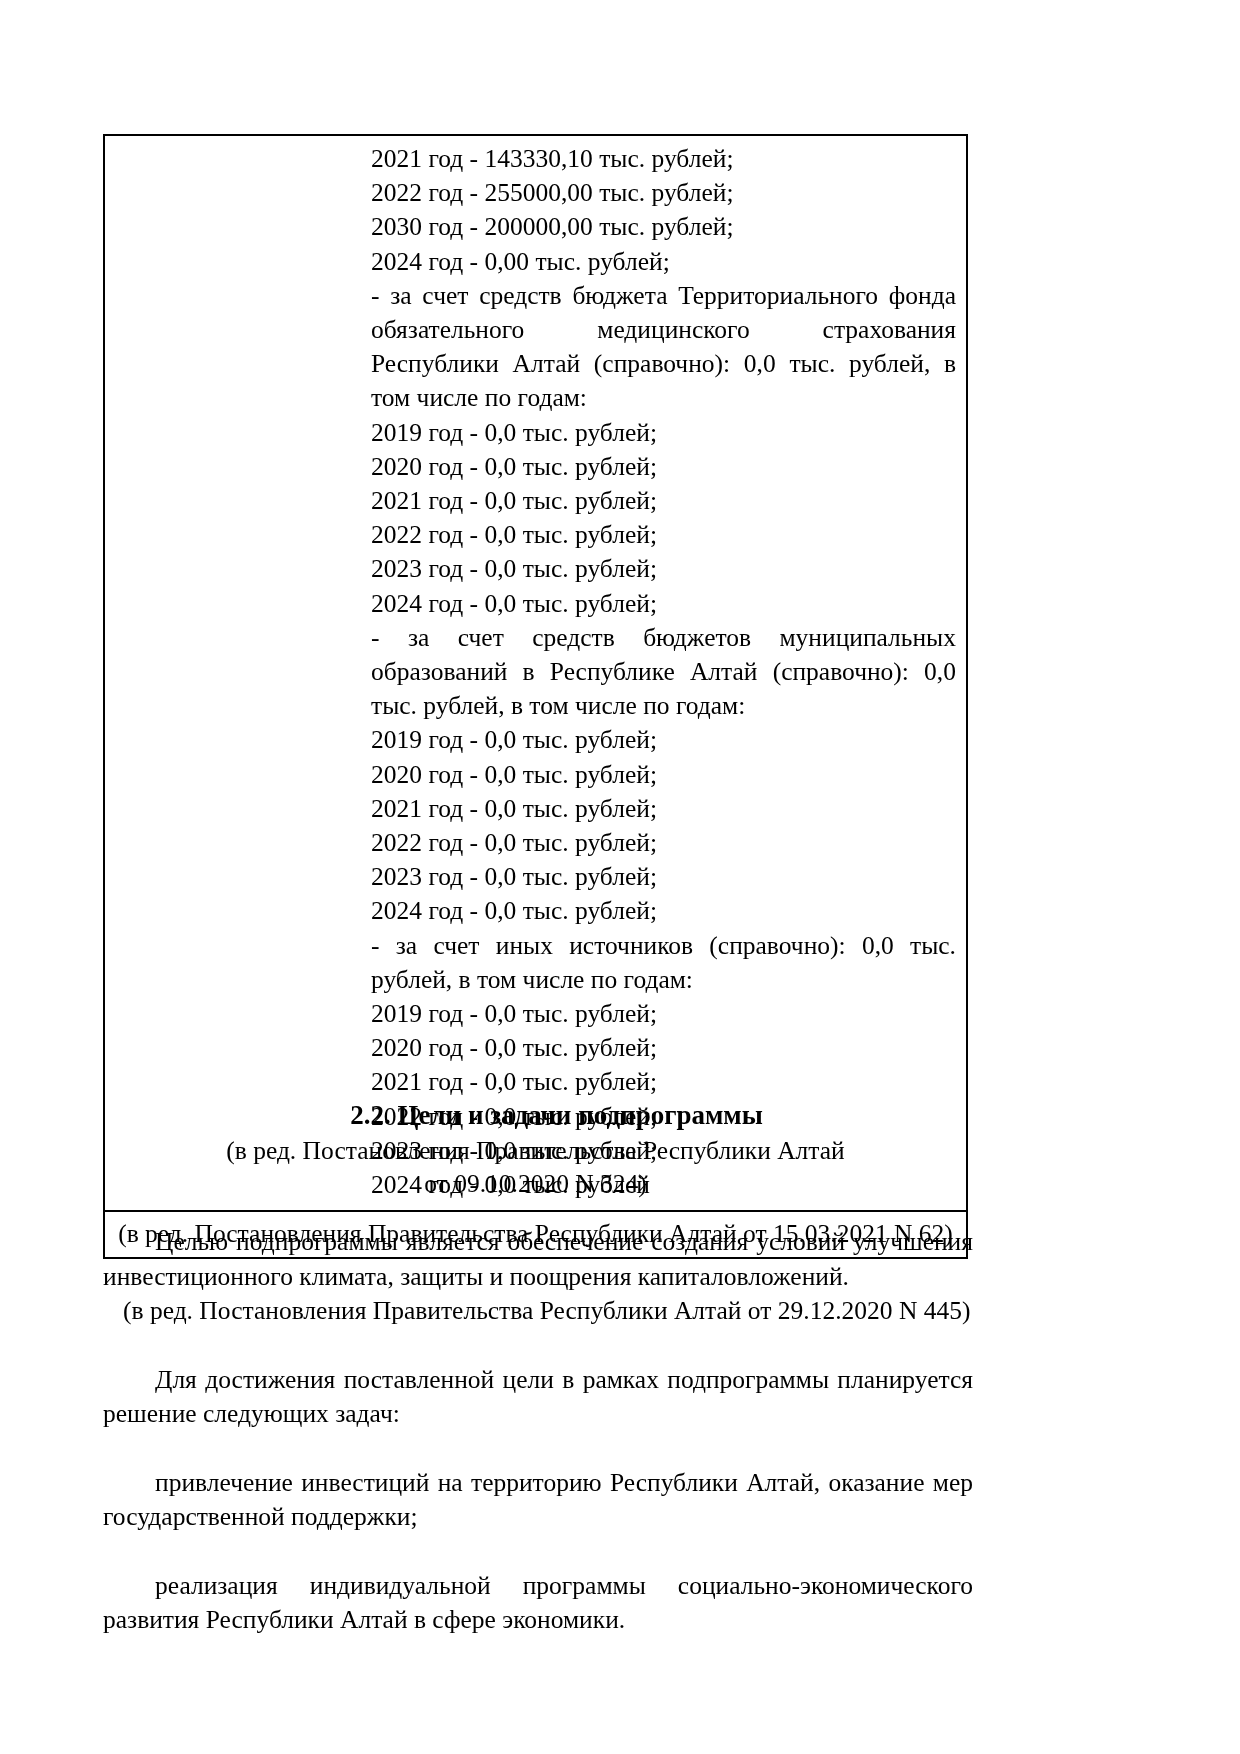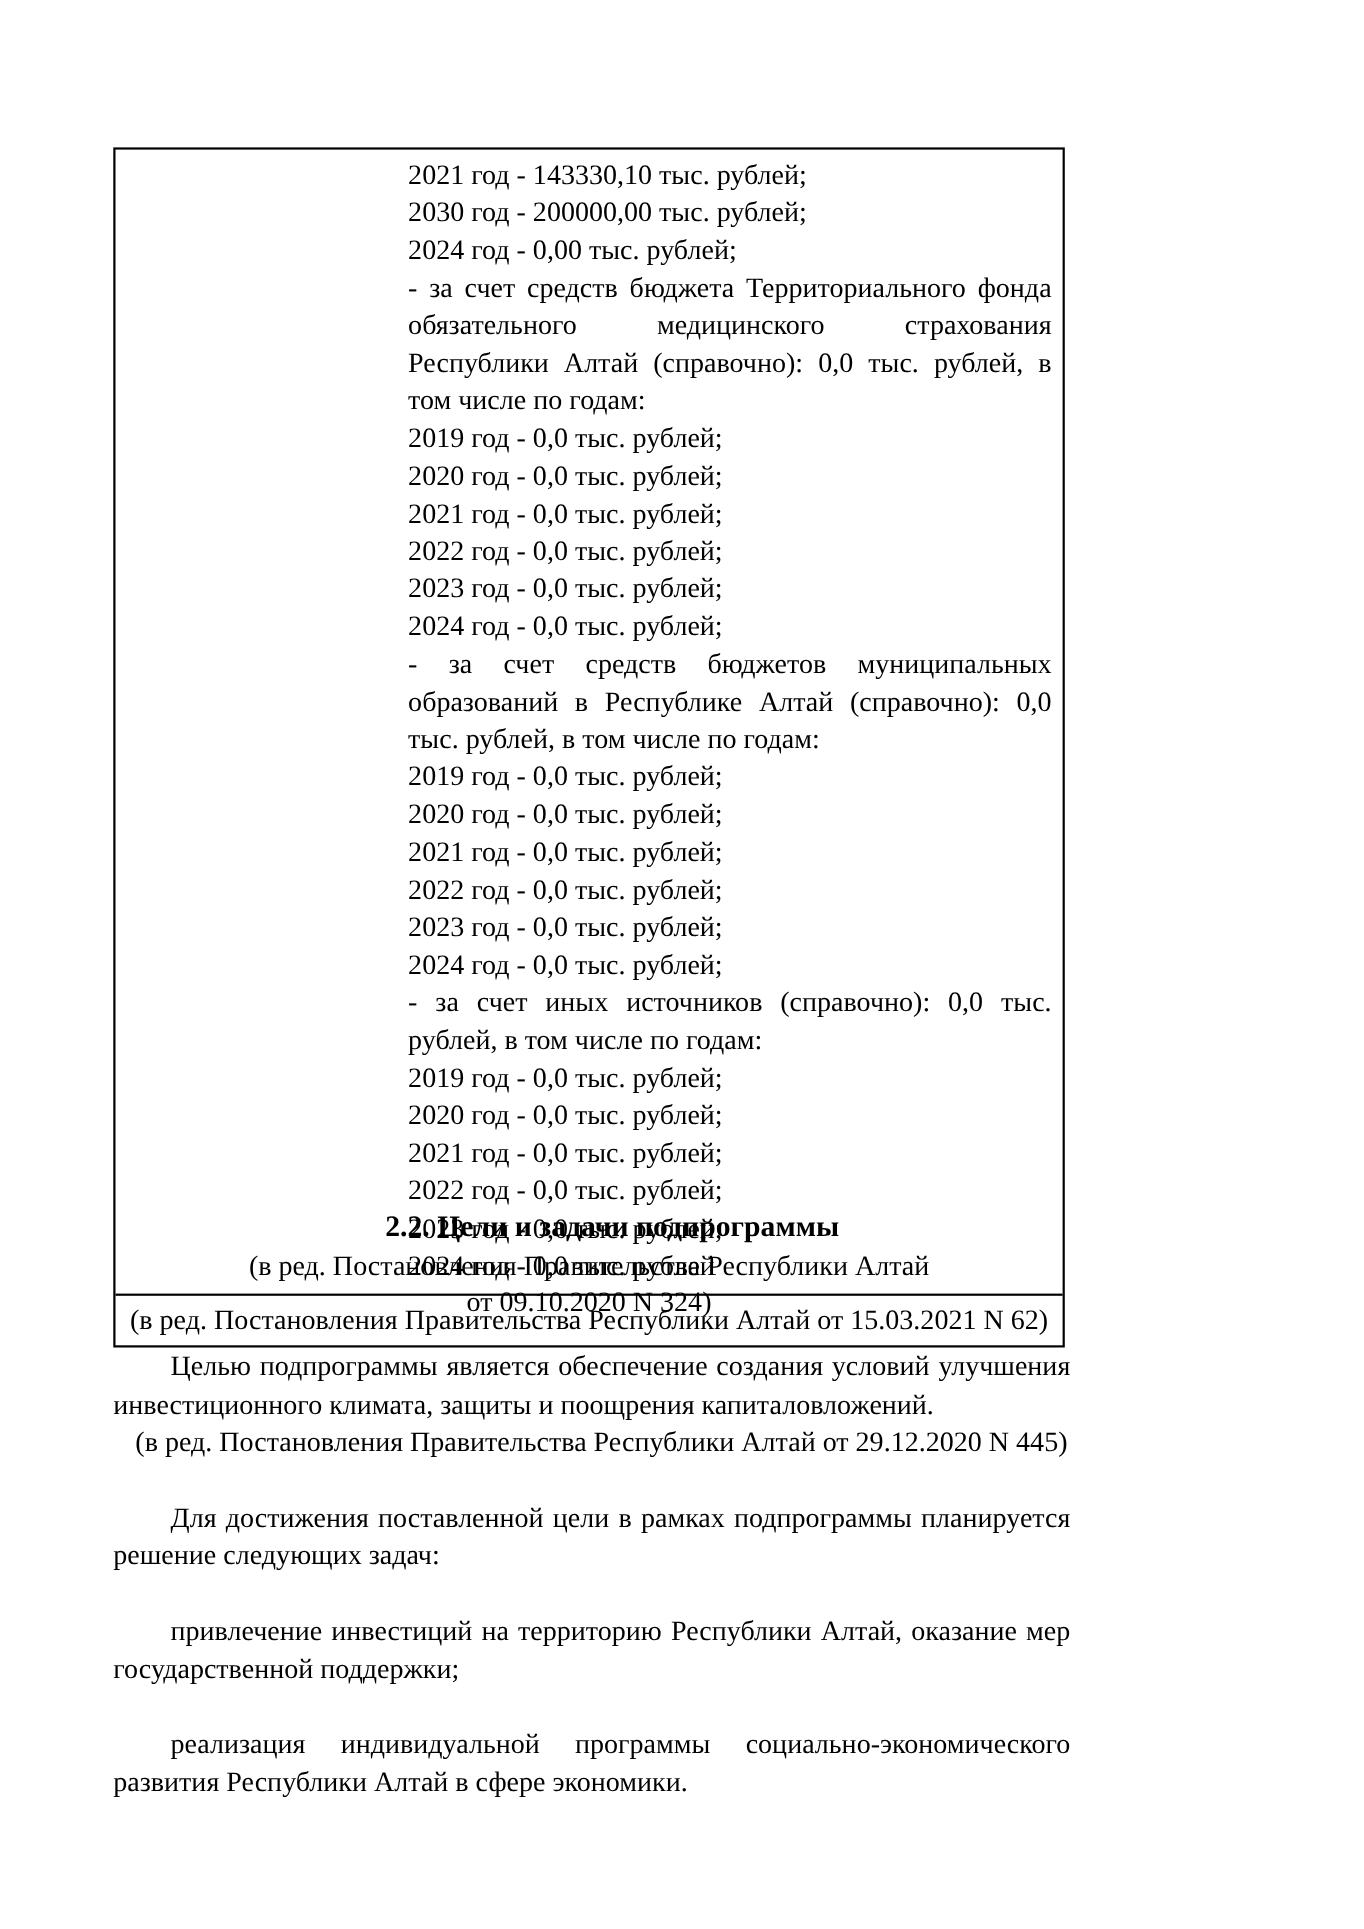--- a/index.html
+++ b/index.html
@@ -135,20 +135,21 @@
 <div class="page">
 
   <div class="table-block">
 
     <div class="table-main-row">
 
       <div class="cell-left"></div>
 
       <div class="cell-right">
         <p class="budget-line">2021 год - 143330,10 тыс. рублей;</p>
+        <p class="budget-line">2022 год - 255000,00 тыс. рублей;</p>
         <p class="budget-line">2030 год - 200000,00 тыс. рублей;</p>
         <p class="budget-line">2024 год - 0,00 тыс. рублей;</p>
         <p class="budget-line wrap">- за счет средств бюджета Территориального фонда обязательного медицинского страхования Республики Алтай (справочно): 0,0 тыс. рублей, в том числе по годам:</p>
         <p class="budget-line">2019 год - 0,0 тыс. рублей;</p>
         <p class="budget-line">2020 год - 0,0 тыс. рублей;</p>
         <p class="budget-line">2021 год - 0,0 тыс. рублей;</p>
         <p class="budget-line">2022 год - 0,0 тыс. рублей;</p>
         <p class="budget-line">2023 год - 0,0 тыс. рублей;</p>
         <p class="budget-line">2024 год - 0,0 тыс. рублей;</p>
         <p class="budget-line wrap">- за счет средств бюджетов муниципальных образований в Республике Алтай (справочно): 0,0 тыс. рублей, в том числе по годам:</p>

